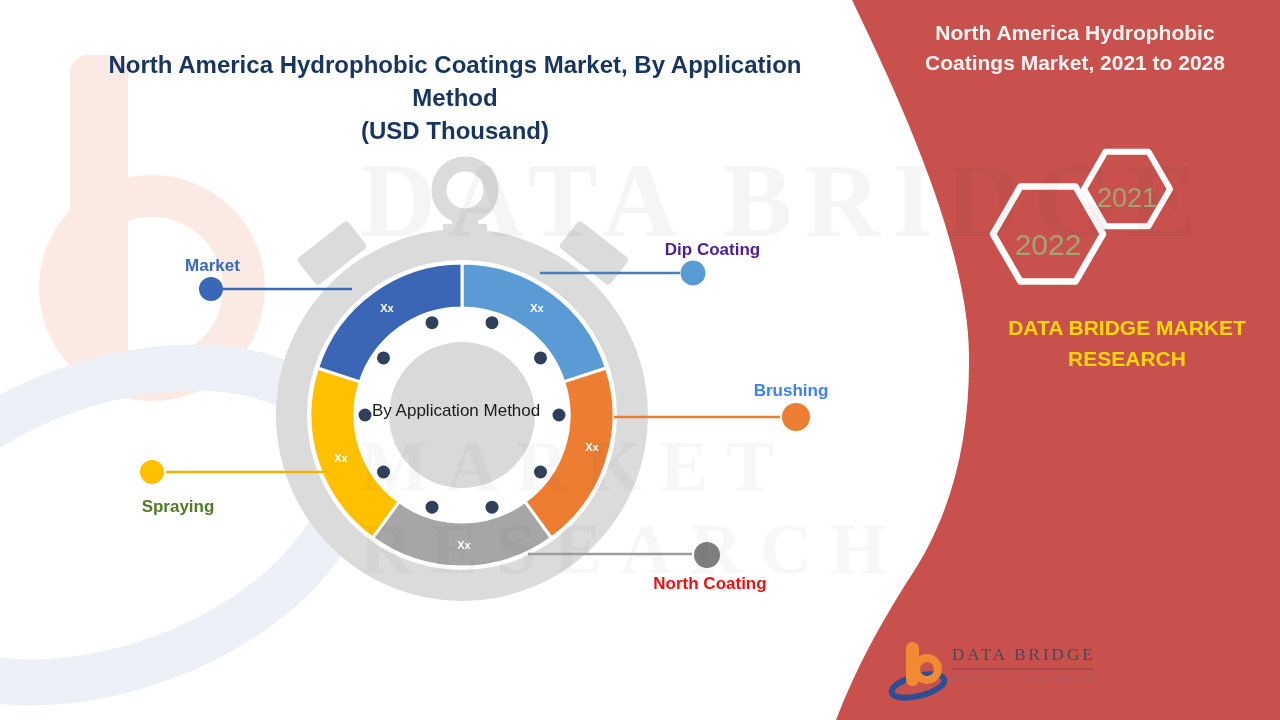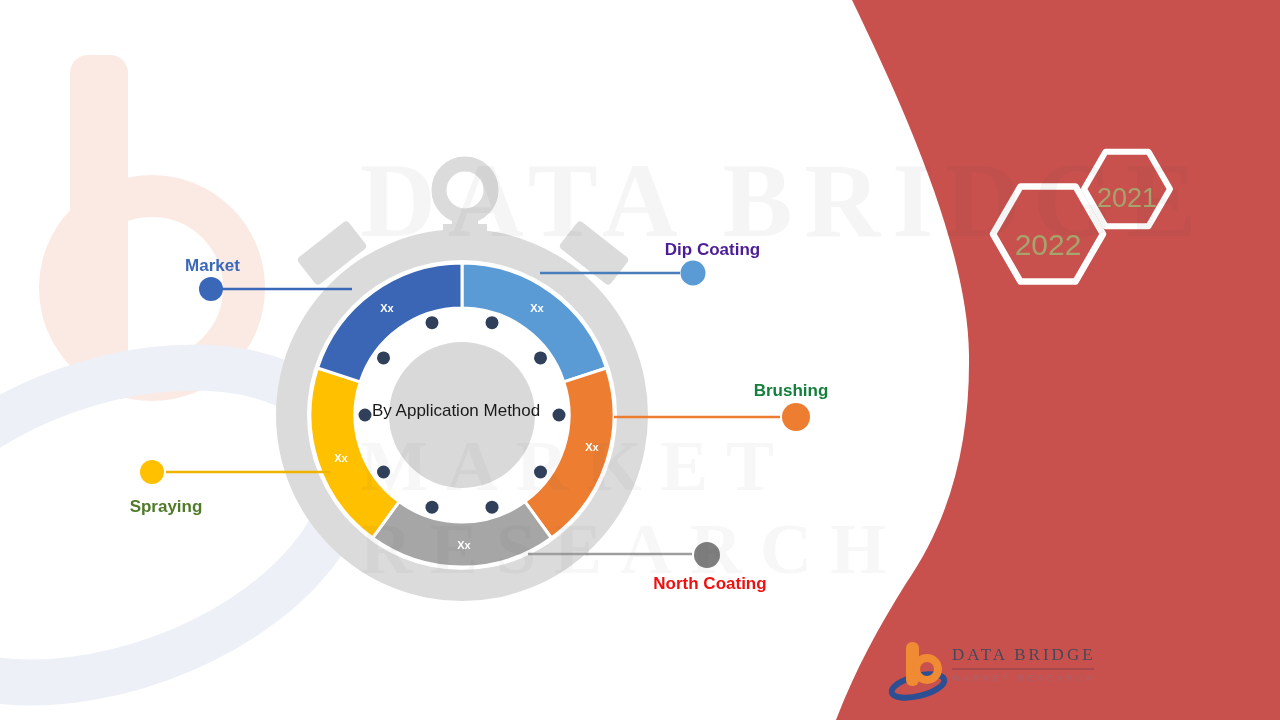--- a/index.html
+++ b/index.html
@@ -34,23 +34,23 @@
   .seg-val-roll{left:442px;top:539px;}
   .seg-val-spray{left:319px;top:452px;}
   .seg-val-others{left:365px;top:302px;}
   .center-label{
     left:372px;top:401px;width:180px;text-align:left;
     color:#1a1a1a;font-size:17px;font-weight:400;z-index:5;
   }
   .cat-label{z-index:5;font-size:17px;font-weight:700;text-align:center;}
   .lbl-others{left:170px;top:256px;width:85px;color:#3A67B8;}
   .lbl-dip{left:650px;top:240px;width:125px;color:#4c1d95;}
-  .lbl-brush{left:731px;top:381px;width:120px;color:#15803d;}
+  .lbl-brush{left:731px;top:381px;width:120px;color:#3b82f6;}
   .lbl-roll{left:645px;top:574px;width:130px;color:#EE1111;}
-  .lbl-spray{left:116px;top:497px;width:100px;color:#4F7A28;}
+  .lbl-spray{left:128px;top:497px;width:100px;color:#4F7A28;}
   
   .logo-name{
     left:952px;top:645px;width:170px;color:#45485A;font-size:17px;
     font-family:"Liberation Serif",serif;letter-spacing:3px;z-index:5;font-weight:500;
   }
   .logo-rule{left:952px;top:668px;width:142px;height:2px;background:#A0474F;opacity:.85;z-index:5;}
   .logo-sub{
     left:952px;top:673px;width:170px;color:#AF5E66;font-size:9px;
     letter-spacing:3.5px;z-index:5;font-weight:700;opacity:.9;
   }
@@ -131,24 +131,30 @@
     <g>
       <ellipse cx="918" cy="686" rx="27" ry="10" fill="none" stroke="#2C4E92" stroke-width="6" transform="rotate(-14 918 686)"></ellipse>
       <rect x="906" y="642" width="13" height="44" rx="6" fill="#F08A33"></rect>
       <circle cx="927" cy="669" r="11" fill="none" stroke="#F08A33" stroke-width="8"></circle>
     </g>
   </svg>
 
   <div class="abs wm wm1 txt">DATA BRIDGE</div>
   <div class="abs wm wm2 txt">MARKET RESEARCH</div>
 
+  <div class="abs main-title txt">North America Hydrophobic Coatings Market, By Application Method
+(USD Thousand)</div>
+  <div class="abs panel-title txt">North America Hydrophobic
+Coatings Market, 2021 to 2028</div>
 
   <div class="abs year year-2021">2021</div>
   <div class="abs year year-2028">2022</div>
 
+  <div class="abs brand-text txt">DATA BRIDGE MARKET
+RESEARCH</div>
 
   <div class="abs seg-val seg-val-dip">Xx</div>
   <div class="abs seg-val seg-val-brush">Xx</div>
   <div class="abs seg-val seg-val-roll">Xx</div>
   <div class="abs seg-val seg-val-spray">Xx</div>
   <div class="abs seg-val seg-val-others">Xx</div>
 
   <div class="abs center-label">By Application Method</div>
 
   <div class="abs cat-label lbl-dip">Dip Coating</div>

